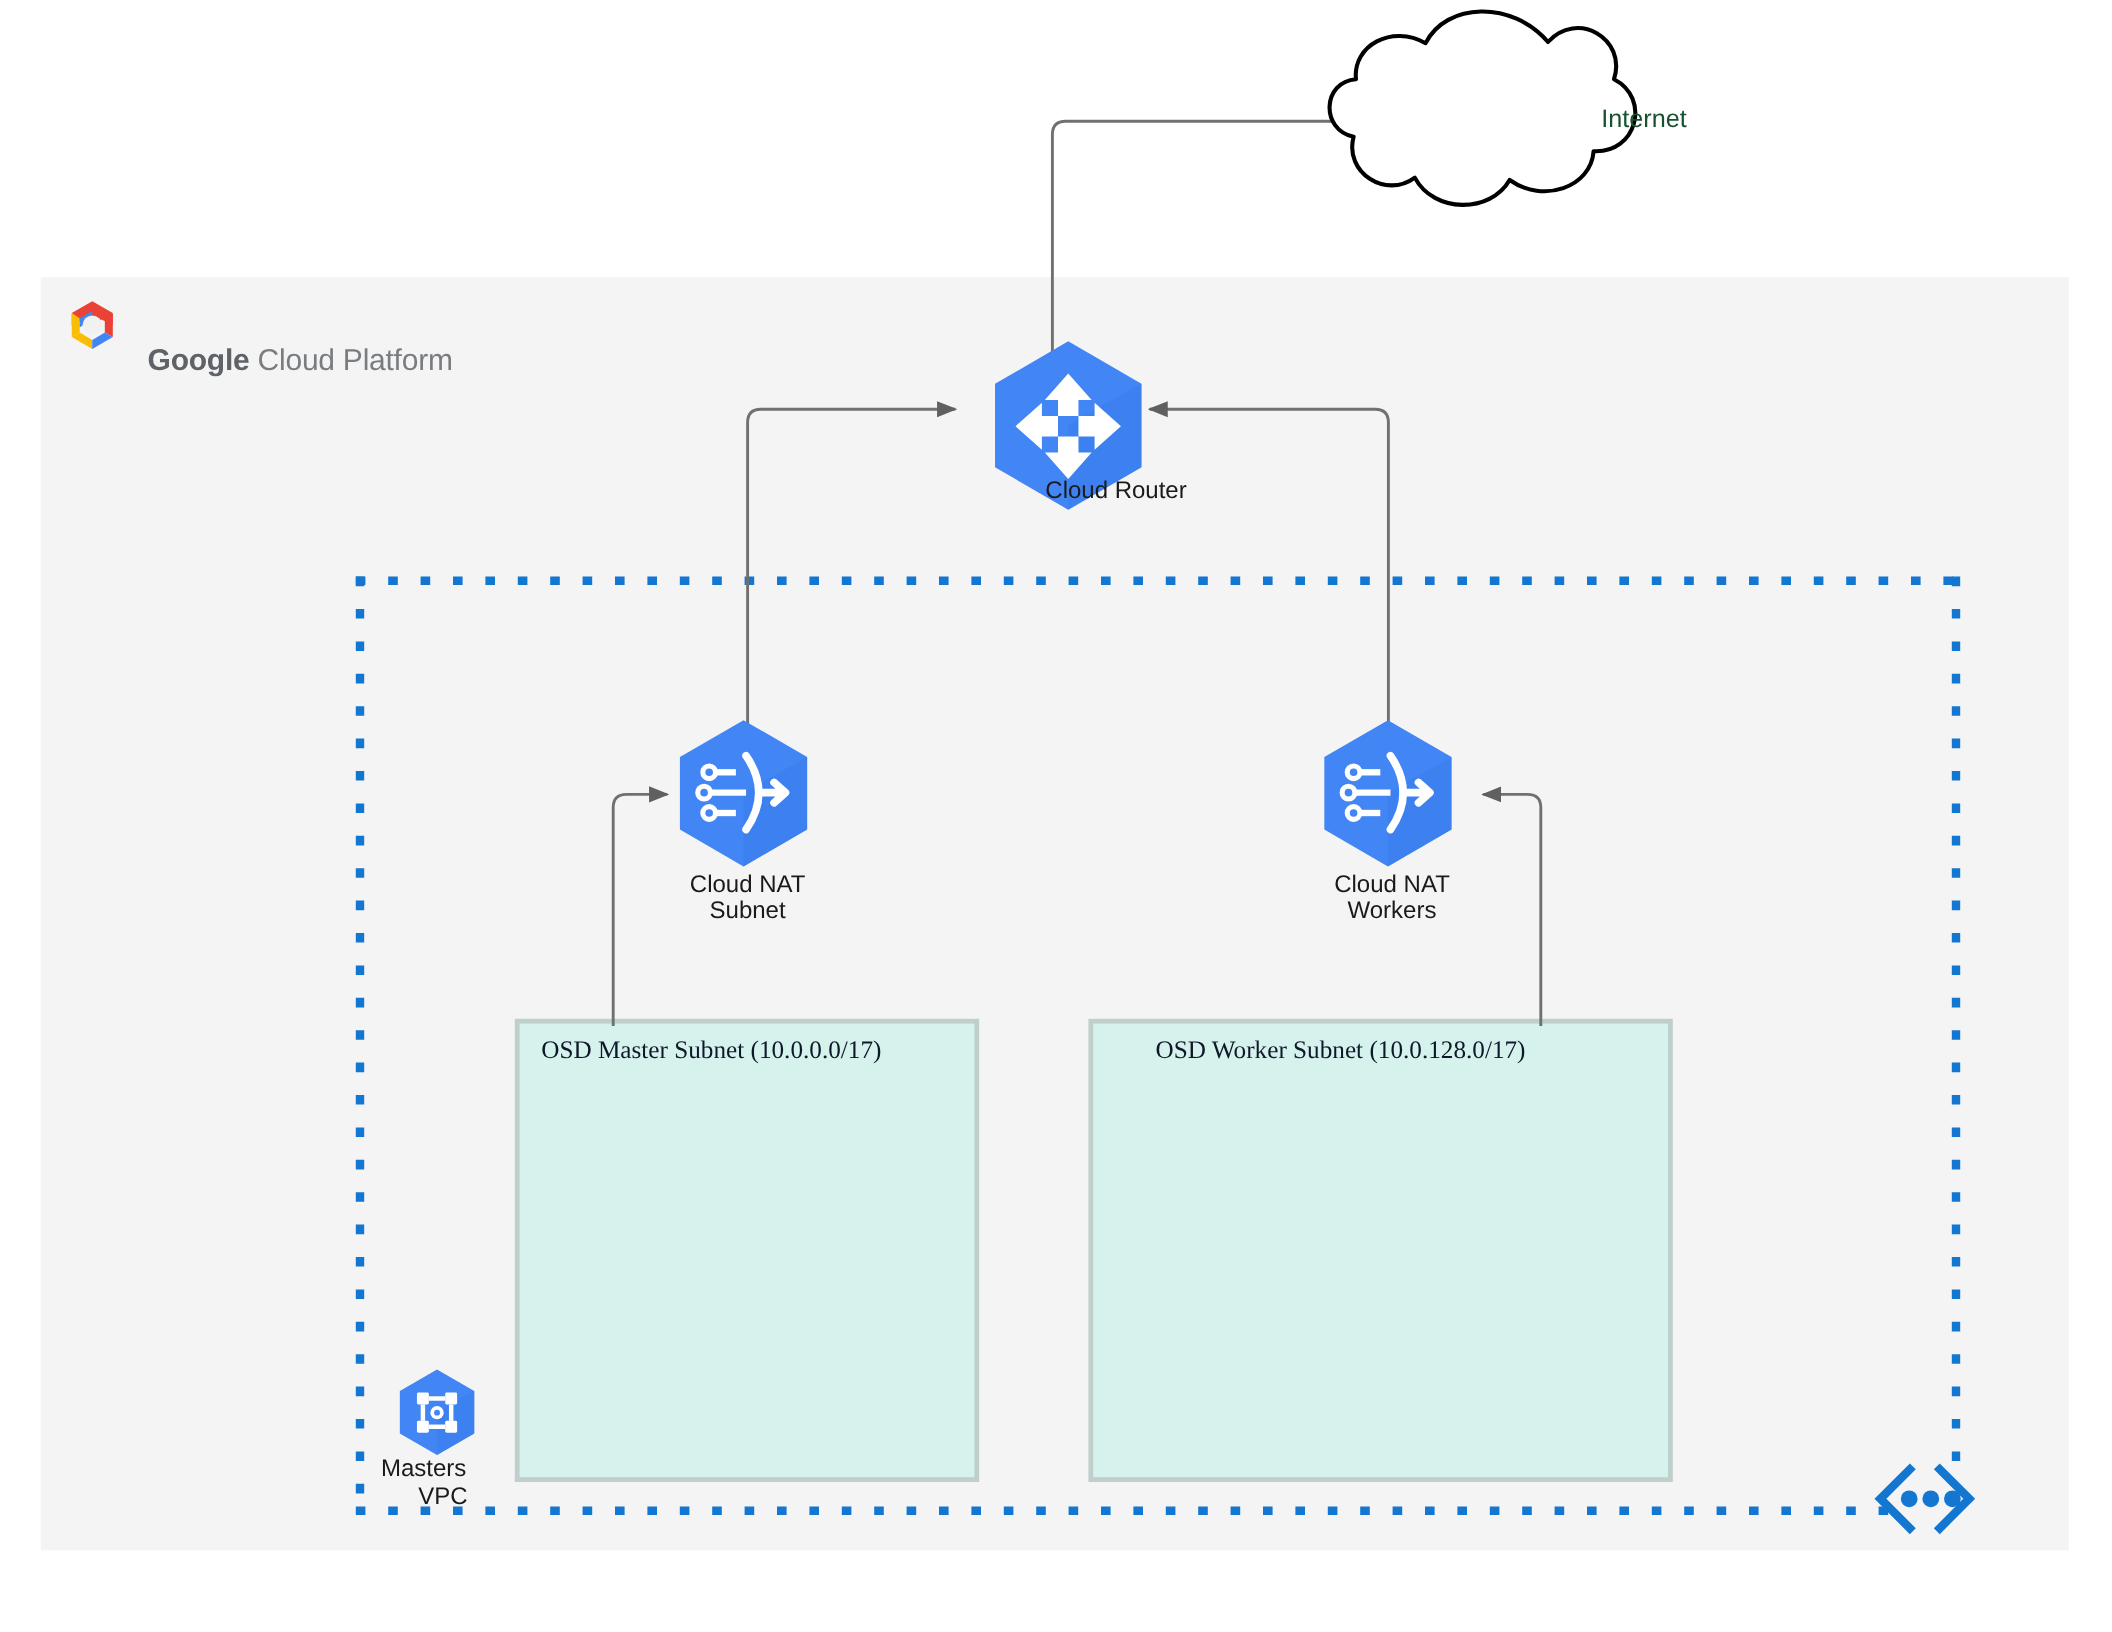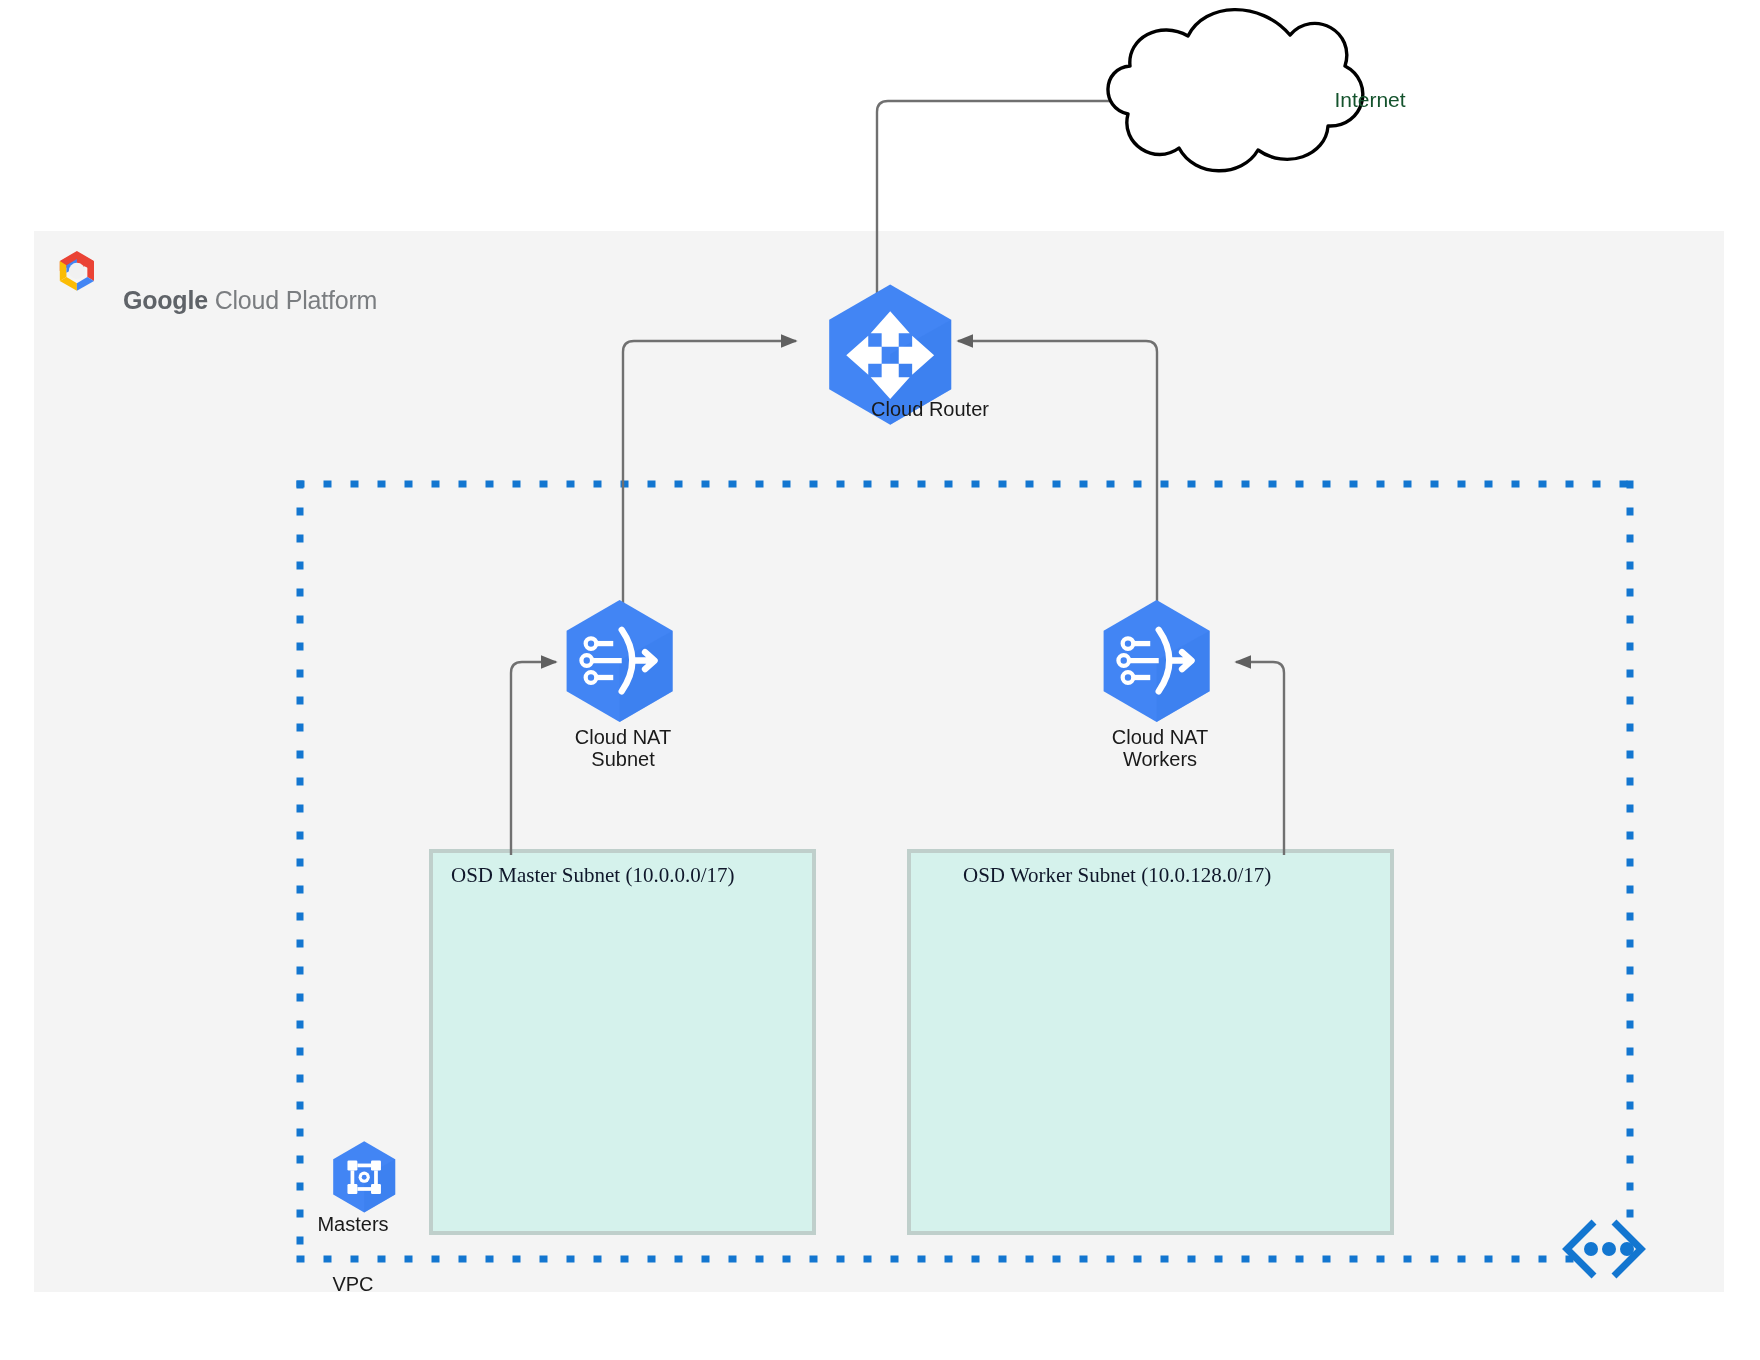--- a/index.html
+++ b/index.html
@@ -210,18 +210,18 @@
 
   <div class="node-label" style="left:840px; top:398px; width:180px;">Cloud Router</div>
 
   <div class="node-label" style="left:533px; top:726px; width:180px;">Cloud NAT</div>
   <div class="node-label" style="left:533px; top:748px; width:180px;">Subnet</div>
 
   <div class="node-label" style="left:1070px; top:726px; width:180px;">Cloud NAT</div>
   <div class="node-label" style="left:1070px; top:748px; width:180px;">Workers</div>
 
   <div class="node-label" style="left:288px; top:1213px; width:130px;">Masters</div>
-  <div class="node-label" style="left:288px; top:1236px; width:130px;margin-top:37px;">VPC</div>
+  <div class="node-label" style="left:304px; top:1236px; width:130px;">VPC</div>
 
   <div class="subnet-label" style="left:451px; top:863px;">OSD Master Subnet (10.0.0.0/17)</div>
   <div class="subnet-label" style="left:928px; top:863px;margin-left:35px;">OSD Worker Subnet (10.0.128.0/17)</div>
 
 </div>
 
 </body></html>

